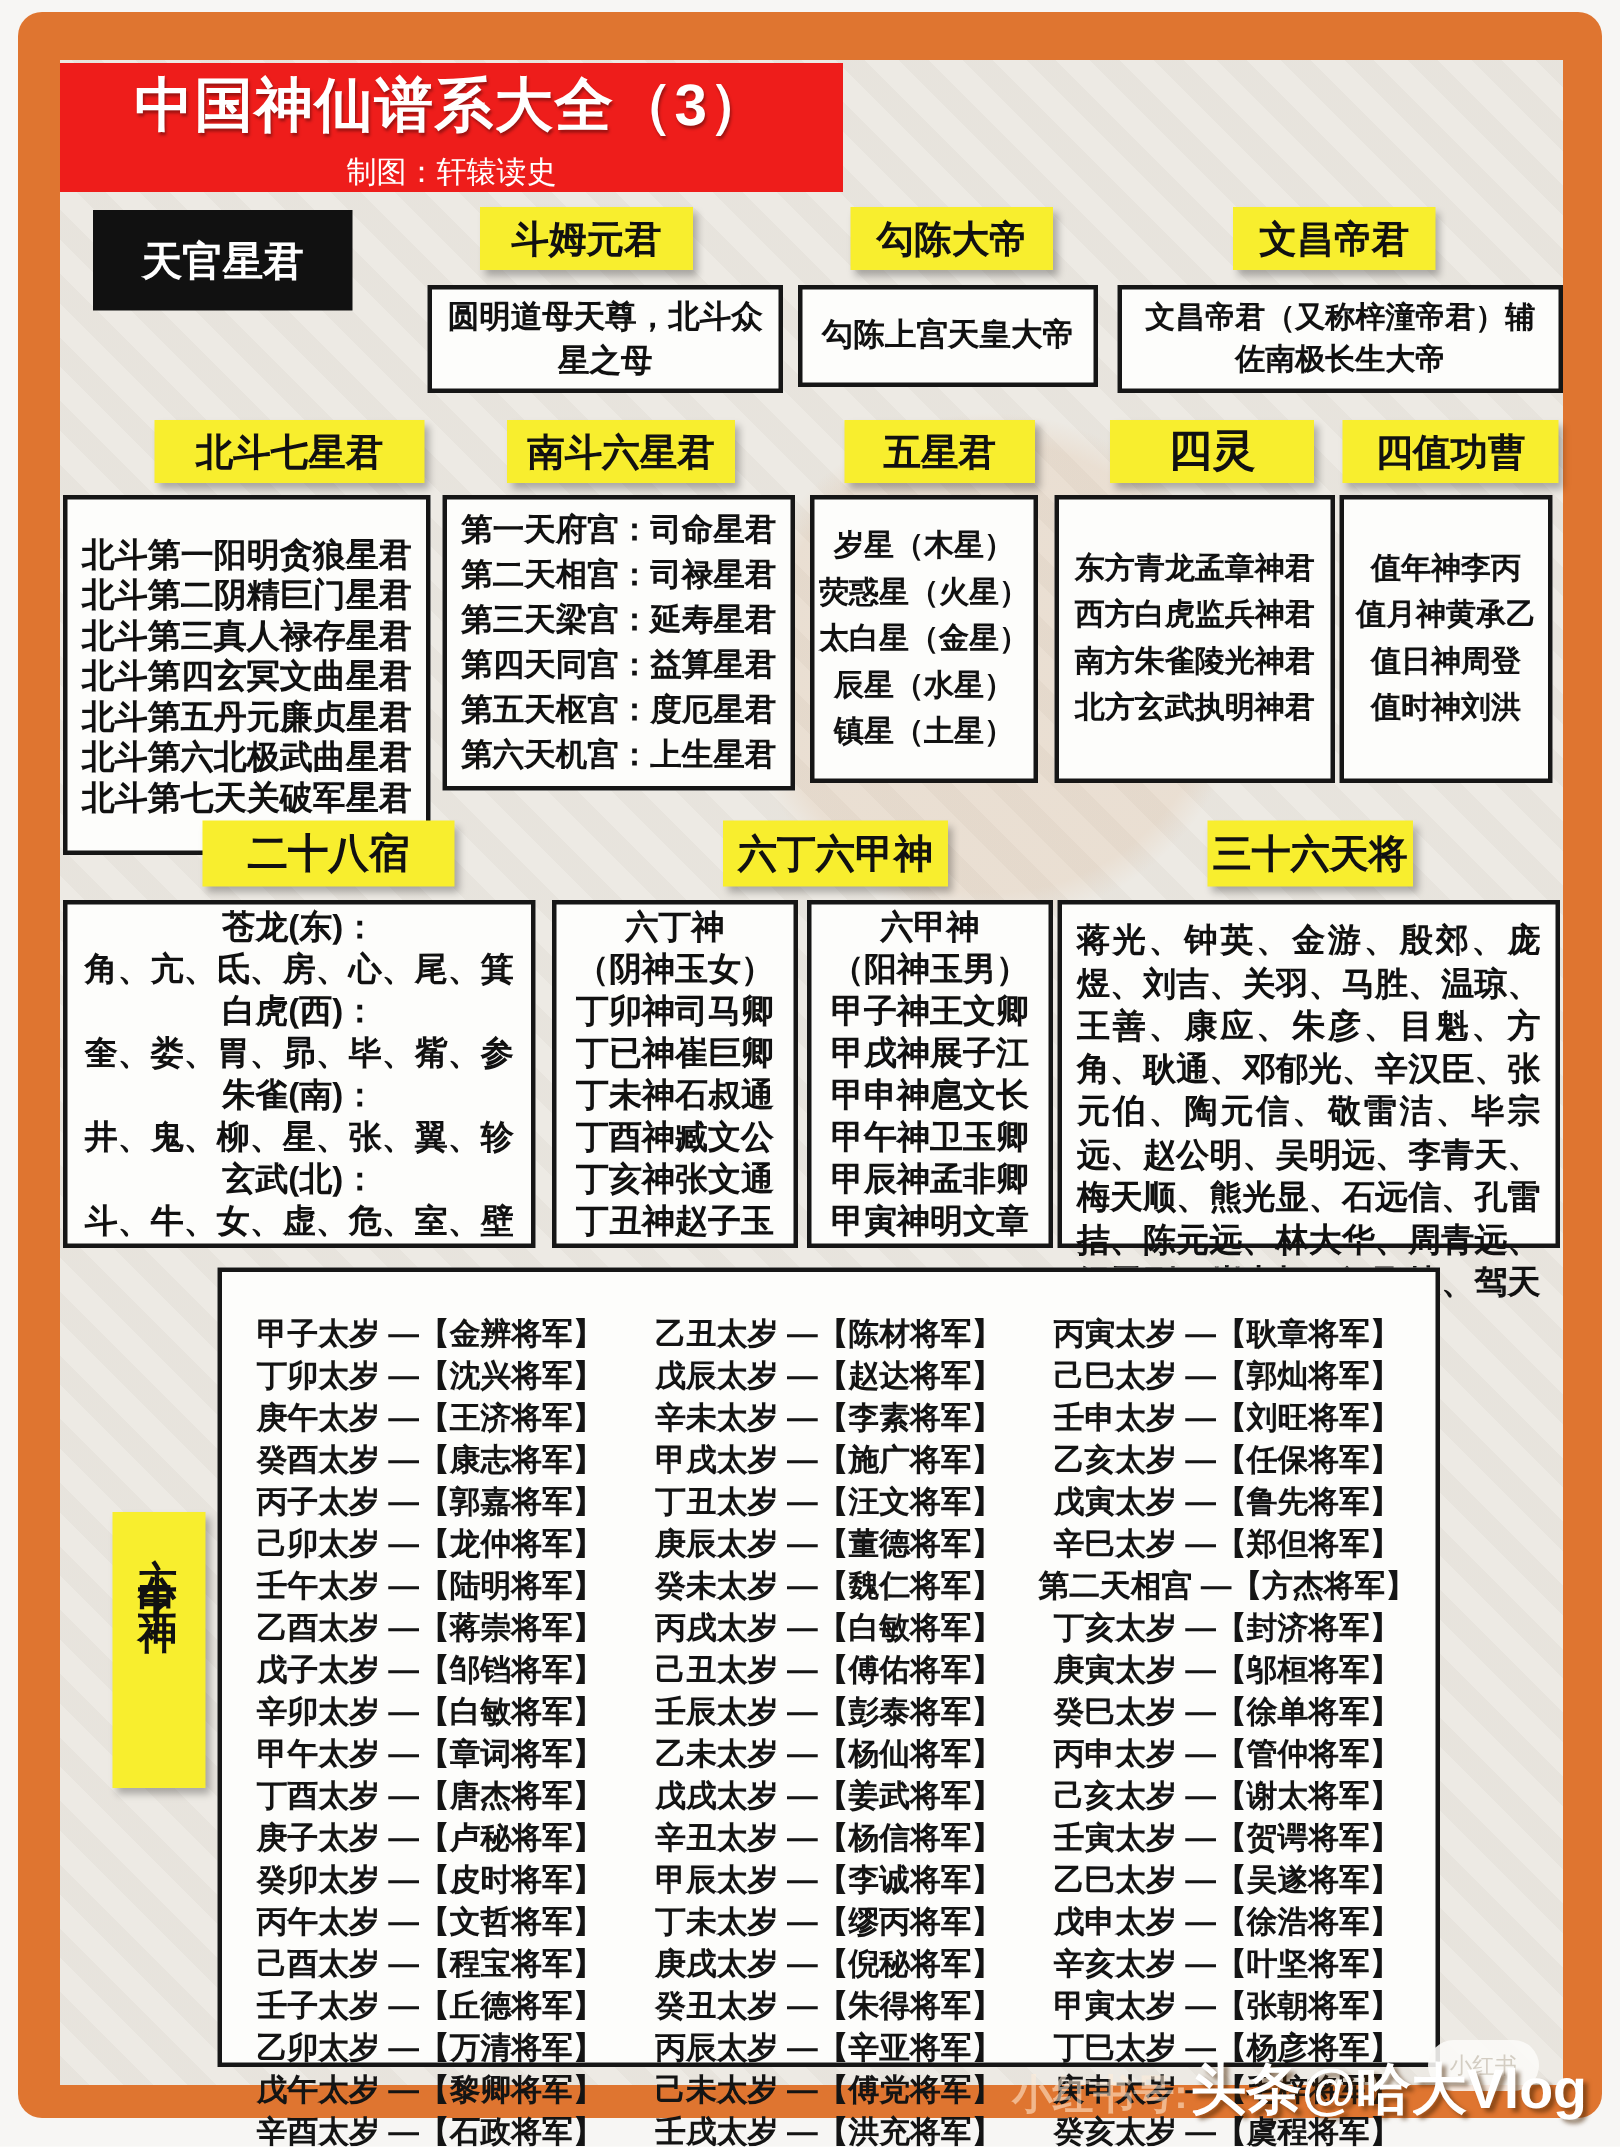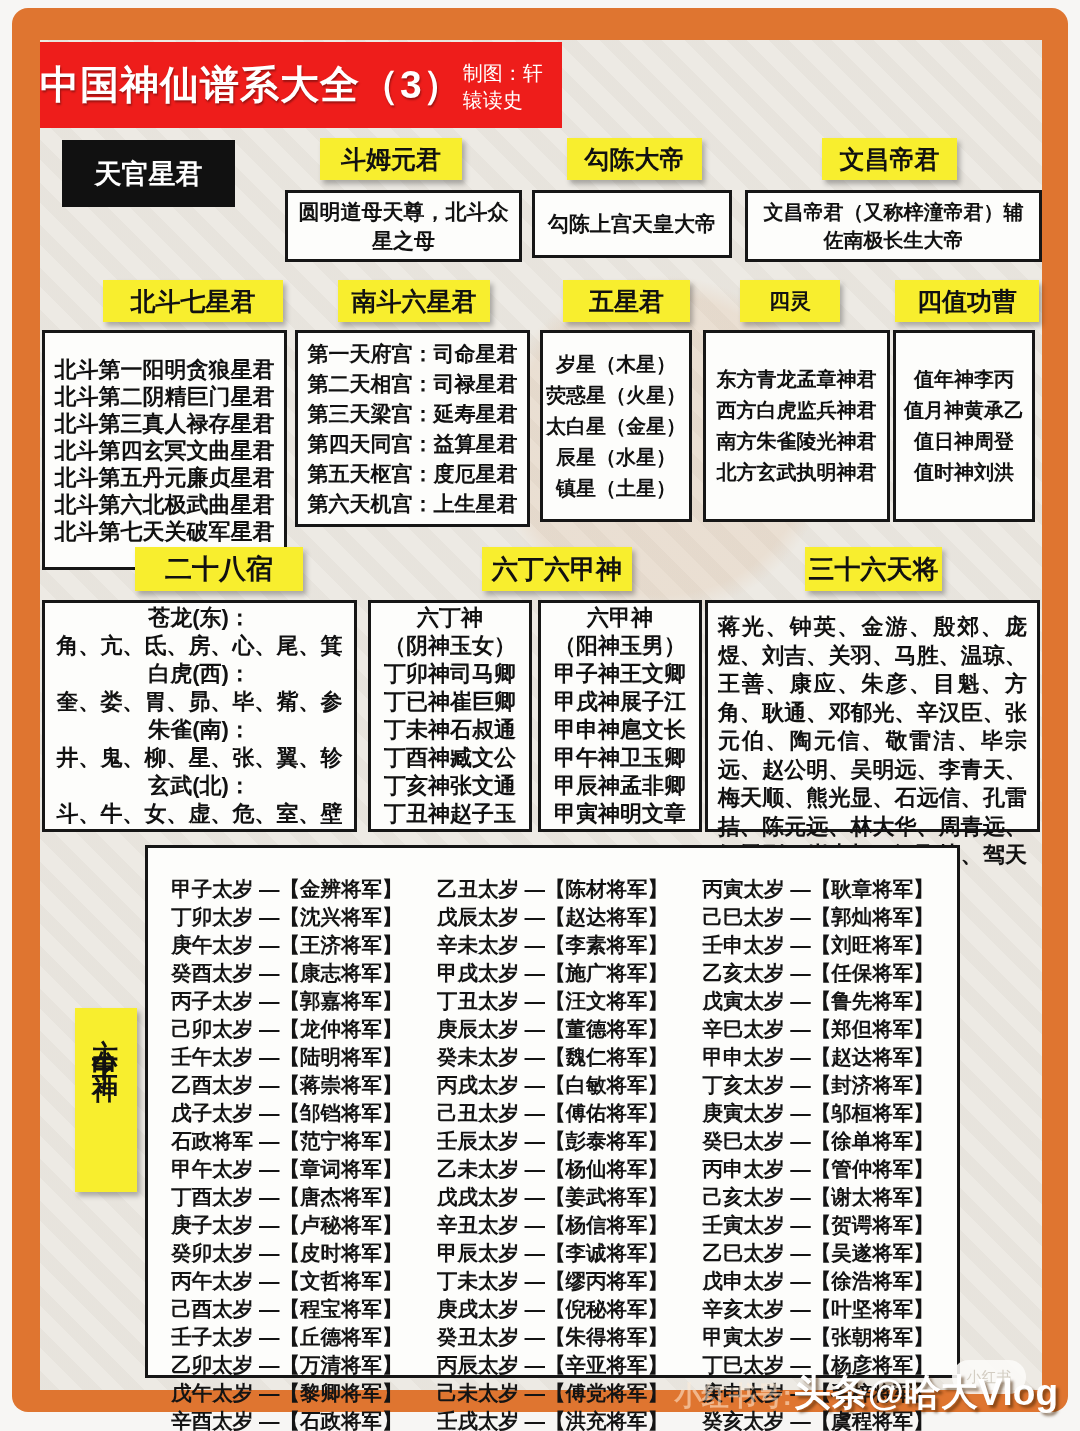--- a/index.html
+++ b/index.html
@@ -8,21 +8,21 @@
   .frame{position:absolute;left:12px;top:8px;width:1056px;height:1404px;
          background:#df7530;border-radius:16px;}
   .content{position:absolute;left:28px;top:32px;width:1002px;height:1350px;
            background:#edeae4;
            background-image:
              radial-gradient(circle at 62% 30%, rgba(205,125,55,0.10) 0 150px, rgba(205,125,55,0) 170px),
              radial-gradient(circle at 58% 78%, rgba(205,125,55,0.09) 0 140px, rgba(205,125,55,0) 160px),
              repeating-linear-gradient(45deg, rgba(190,182,170,0.12) 0 14px, rgba(237,234,228,0) 14px 30px);}
   .abs{position:absolute;}
   .title-box{left:0;top:2px;width:522px;height:86px;background:#ee1d1b;
-             display:flex;flex-direction:row;align-items:center;justify-content:center;}
+             display:flex;flex-direction:column;align-items:center;justify-content:center;}
   .title{color:#fff;font-weight:bold;font-size:39px;letter-spacing:1px;text-shadow:1px 2px 2px rgba(0,0,0,0.35);white-space:nowrap;}
   .subtitle{color:#fff;font-weight:normal;font-size:20px;margin-top:4px;}
   .black-box{left:22px;top:100px;width:173px;height:67px;background:#111;color:#fff;
              font-weight:bold;font-size:27px;display:flex;align-items:center;justify-content:center;white-space:nowrap;}
   .ybox{background:#f8ee2e;color:#111;font-weight:bold;display:flex;align-items:center;justify-content:center;
         box-shadow:3px 4px 5px rgba(0,0,0,0.28);white-space:nowrap;}
   .wbox{background:#fdfdfb;border:3px solid #161616;color:#111;font-weight:bold;}
   .cstack{display:flex;flex-direction:column;align-items:center;justify-content:center;text-align:center;}
   .ln22{white-space:nowrap;font-size:22px;line-height:27px;}
   .ln21{white-space:nowrap;font-size:21px;line-height:30px;}
@@ -61,21 +61,21 @@
 
       <div class="abs ybox" style="left:527px;top:98px;width:135px;height:42px;font-size:25px;">勾陈大帝</div>
       <div class="abs wbox cstack" style="left:492px;top:150px;width:200px;height:68px;font-size:21px;line-height:28px;padding:2px 6px;">勾陈上宫天皇大帝</div>
 
       <div class="abs ybox" style="left:782px;top:98px;width:135px;height:42px;font-size:25px;">文昌帝君</div>
       <div class="abs wbox cstack" style="left:705px;top:150px;width:297px;height:72px;font-size:20px;line-height:28px;padding:2px 6px;">文昌帝君（又称梓潼帝君）辅佐南极长生大帝</div>
 
       <div class="abs ybox" style="left:63px;top:240px;width:180px;height:42px;font-size:25px;">北斗七星君</div>
       <div class="abs ybox" style="left:298px;top:240px;width:152px;height:42px;font-size:25px;">南斗六星君</div>
       <div class="abs ybox" style="left:523px;top:240px;width:127px;height:42px;font-size:25px;">五星君</div>
-      <div class="abs ybox" style="left:700px;top:240px;width:100px;height:42px;font-size:21px;">四灵</div>
+      <div class="abs ybox" style="left:700px;top:240px;width:136px;height:42px;font-size:29px;">四灵</div>
       <div class="abs ybox" style="left:855px;top:240px;width:144px;height:42px;font-size:25px;">四值功曹</div>
 
       <div class="abs wbox cstack" style="left:2px;top:290px;width:245px;height:240px;text-align:center;">
           <div class="ln22">北斗第一阳明贪狼星君</div>
           <div class="ln22">北斗第二阴精巨门星君</div>
           <div class="ln22">北斗第三真人禄存星君</div>
           <div class="ln22">北斗第四玄冥文曲星君</div>
           <div class="ln22">北斗第五丹元廉贞星君</div>
           <div class="ln22">北斗第六北极武曲星君</div>
           <div class="ln22">北斗第七天关破军星君</div>
@@ -159,28 +159,28 @@
           <div class="jz">甲戌太岁 —【施广将军】</div>
           <div class="jz">乙亥太岁 —【任保将军】</div>
           <div class="jz">丙子太岁 —【郭嘉将军】</div>
           <div class="jz">丁丑太岁 —【汪文将军】</div>
           <div class="jz">戊寅太岁 —【鲁先将军】</div>
           <div class="jz">己卯太岁 —【龙仲将军】</div>
           <div class="jz">庚辰太岁 —【董德将军】</div>
           <div class="jz">辛巳太岁 —【郑但将军】</div>
           <div class="jz">壬午太岁 —【陆明将军】</div>
           <div class="jz">癸未太岁 —【魏仁将军】</div>
-          <div class="jz">甲申太岁 —【赵达将军】</div>
+          <div class="jz">第二天相宫 —【方杰将军】</div>
           <div class="jz">乙酉太岁 —【蒋崇将军】</div>
           <div class="jz">丙戌太岁 —【白敏将军】</div>
           <div class="jz">丁亥太岁 —【封济将军】</div>
           <div class="jz">戊子太岁 —【邹铛将军】</div>
           <div class="jz">己丑太岁 —【傅佑将军】</div>
           <div class="jz">庚寅太岁 —【邬桓将军】</div>
-          <div class="jz">石政将军 —【范宁将军】</div>
+          <div class="jz">辛卯太岁 —【白敏将军】</div>
           <div class="jz">壬辰太岁 —【彭泰将军】</div>
           <div class="jz">癸巳太岁 —【徐单将军】</div>
           <div class="jz">甲午太岁 —【章词将军】</div>
           <div class="jz">乙未太岁 —【杨仙将军】</div>
           <div class="jz">丙申太岁 —【管仲将军】</div>
           <div class="jz">丁酉太岁 —【唐杰将军】</div>
           <div class="jz">戊戌太岁 —【姜武将军】</div>
           <div class="jz">己亥太岁 —【谢太将军】</div>
           <div class="jz">庚子太岁 —【卢秘将军】</div>
           <div class="jz">辛丑太岁 —【杨信将军】</div>

